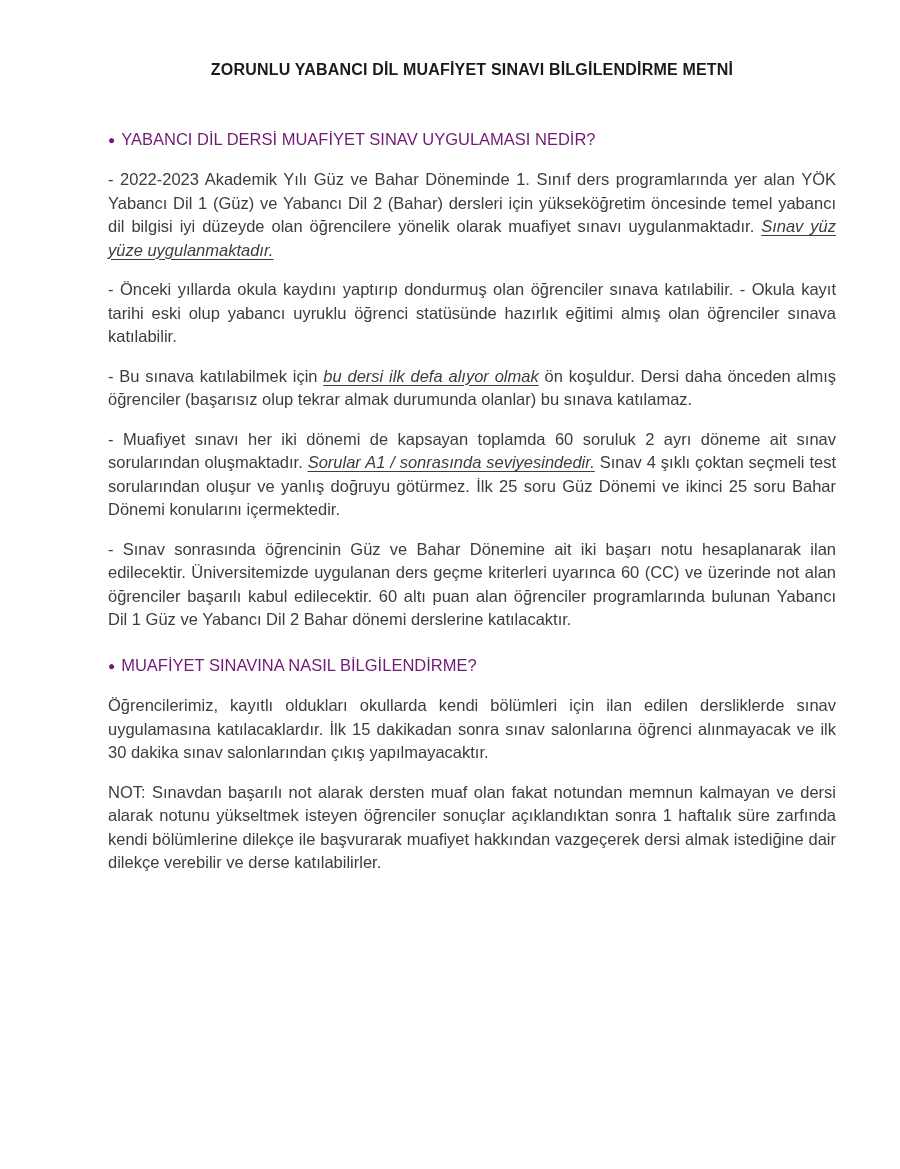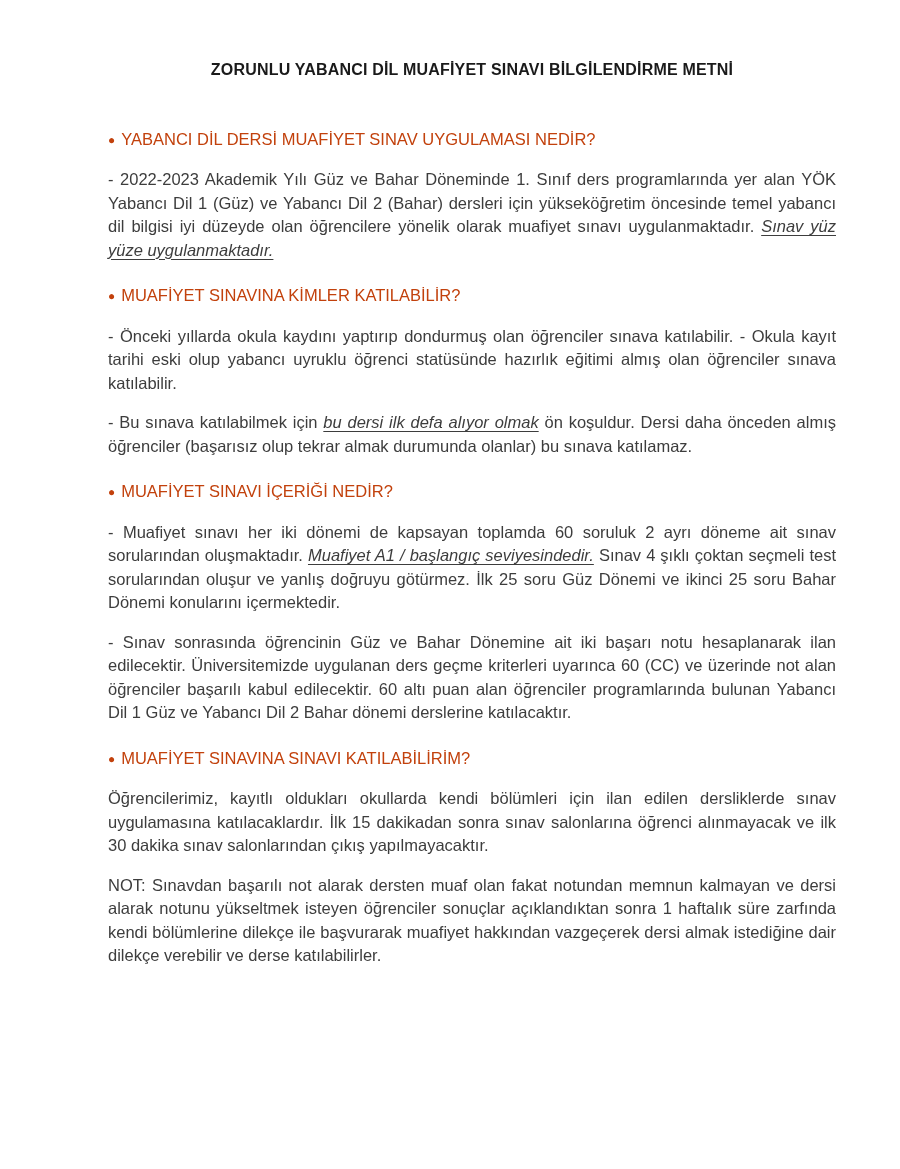--- a/index.html
+++ b/index.html
@@ -22,21 +22,21 @@
   .title {
     text-align: center;
     font-weight: bold;
     font-size: 16px;
     color: #1a1a1a;
     letter-spacing: 0.2px;
     margin: 4px 0 46px 0;
   }
   .heading {
     margin: 22px 0 16px 0;
-    color: #c2410c;
+    color: #701a75;
   }
   .heading .bullet {
     font-size: 0.72em;
     vertical-align: 1px;
     margin-right: 6px;
   }
   .para {
     margin: 0 0 16px 0;
     text-align: justify;
   }
@@ -49,24 +49,22 @@
 </style>
 </head>
 <body>
 
 <div class="page">
   <div class="title">ZORUNLU YABANCI DİL MUAFİYET SINAVI BİLGİLENDİRME METNİ</div>
 
   <main>
       <div class="heading"><span class="bullet">●</span><span>YABANCI DİL DERSİ MUAFİYET SINAV UYGULAMASI NEDİR?</span></div>
       <p class="para"><span>- 2022-2023 Akademik Yılı Güz ve Bahar Döneminde 1. Sınıf ders programlarında yer alan YÖK Yabancı Dil 1 (Güz) ve Yabancı Dil 2 (Bahar) dersleri için yükseköğretim öncesinde temel yabancı dil bilgisi iyi düzeyde olan öğrencilere yönelik olarak muafiyet sınavı uygulanmaktadır. </span><span class="u">Sınav yüz yüze uygulanmaktadır.</span></p>
-      <div class="heading"><span class="bullet">●</span><span>MUAFİYET SINAVINA KİMLER KATILABİLİR?</span></div>
       <p class="para"><span>- Önceki yıllarda okula kaydını yaptırıp dondurmuş olan öğrenciler sınava katılabilir. - Okula kayıt tarihi eski olup yabancı uyruklu öğrenci statüsünde hazırlık eğitimi almış olan öğrenciler sınava katılabilir.</span></p>
       <p class="para"><span>- Bu sınava katılabilmek için </span><span class="u">bu dersi ilk defa alıyor olmak</span><span> ön koşuldur. Dersi daha önceden almış öğrenciler (başarısız olup tekrar almak durumunda olanlar) bu sınava katılamaz.</span></p>
-      <div class="heading"><span class="bullet">●</span><span>MUAFİYET SINAVI İÇERİĞİ NEDİR?</span></div>
-      <p class="para"><span>- Muafiyet sınavı her iki dönemi de kapsayan toplamda 60 soruluk 2 ayrı döneme ait sınav sorularından oluşmaktadır. </span><span class="u">Muafiyet A1 / başlangıç seviyesindedir.</span><span> Sınav 4 şıklı çoktan seçmeli test sorularından oluşur ve yanlış doğruyu götürmez. İlk 25 soru Güz Dönemi ve ikinci 25 soru Bahar Dönemi konularını içermektedir.</span></p>
+      <p class="para"><span>- Muafiyet sınavı her iki dönemi de kapsayan toplamda 60 soruluk 2 ayrı döneme ait sınav sorularından oluşmaktadır. </span><span class="u">Sorular A1 / sonrasında seviyesindedir.</span><span> Sınav 4 şıklı çoktan seçmeli test sorularından oluşur ve yanlış doğruyu götürmez. İlk 25 soru Güz Dönemi ve ikinci 25 soru Bahar Dönemi konularını içermektedir.</span></p>
       <p class="para"><span>- Sınav sonrasında öğrencinin Güz ve Bahar Dönemine ait iki başarı notu hesaplanarak ilan edilecektir. Üniversitemizde uygulanan ders geçme kriterleri uyarınca 60 (CC) ve üzerinde not alan öğrenciler başarılı kabul edilecektir. 60 altı puan alan öğrenciler programlarında bulunan Yabancı Dil 1 Güz ve Yabancı Dil 2 Bahar dönemi derslerine katılacaktır.</span></p>
-      <div class="heading"><span class="bullet">●</span><span>MUAFİYET SINAVINA SINAVI KATILABİLİRİM?</span></div>
+      <div class="heading"><span class="bullet">●</span><span>MUAFİYET SINAVINA NASIL BİLGİLENDİRME?</span></div>
       <p class="para"><span>Öğrencilerimiz, kayıtlı oldukları okullarda kendi bölümleri için ilan edilen dersliklerde sınav uygulamasına katılacaklardır. İlk 15 dakikadan sonra sınav salonlarına öğrenci alınmayacak ve ilk 30 dakika sınav salonlarından çıkış yapılmayacaktır.</span></p>
       <p class="para"><span>NOT: Sınavdan başarılı not alarak dersten muaf olan fakat notundan memnun kalmayan ve dersi alarak notunu yükseltmek isteyen öğrenciler sonuçlar açıklandıktan sonra 1 haftalık süre zarfında kendi bölümlerine dilekçe ile başvurarak muafiyet hakkından vazgeçerek dersi almak istediğine dair dilekçe verebilir ve derse katılabilirler.</span></p>
     </main>
 
 </div>
 
 </body></html>

